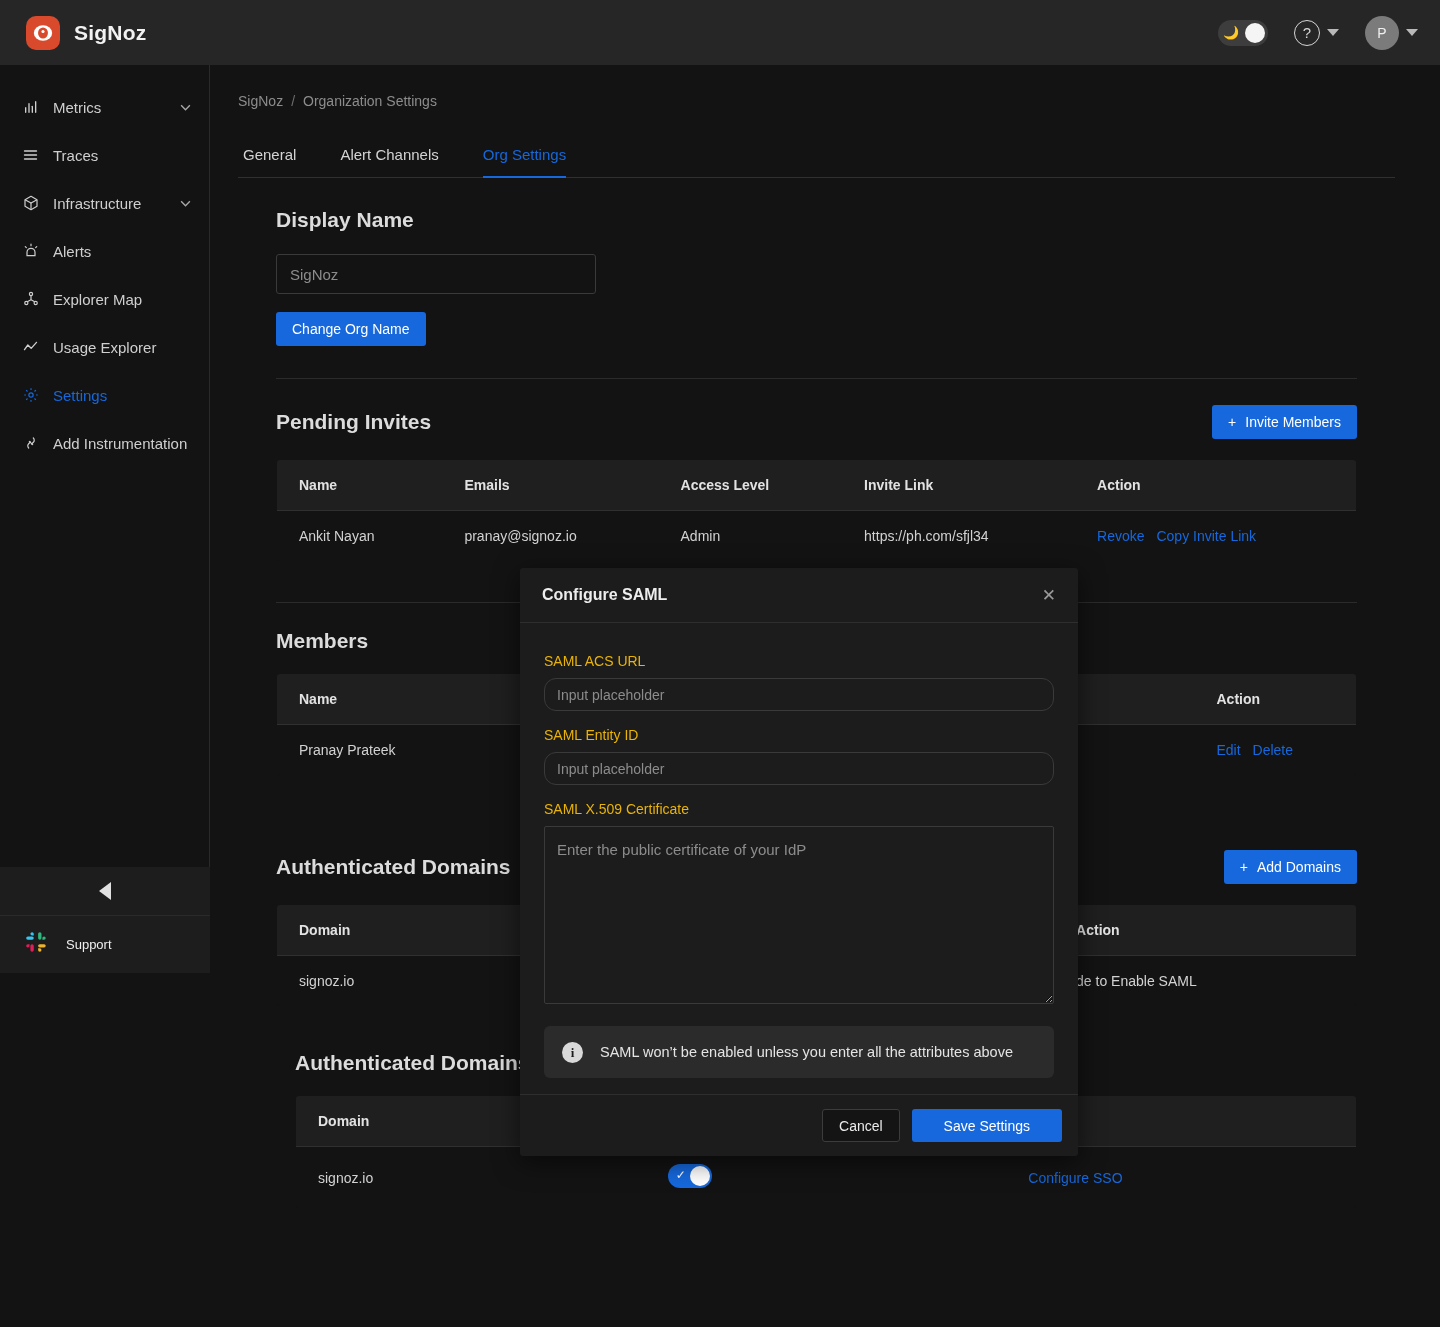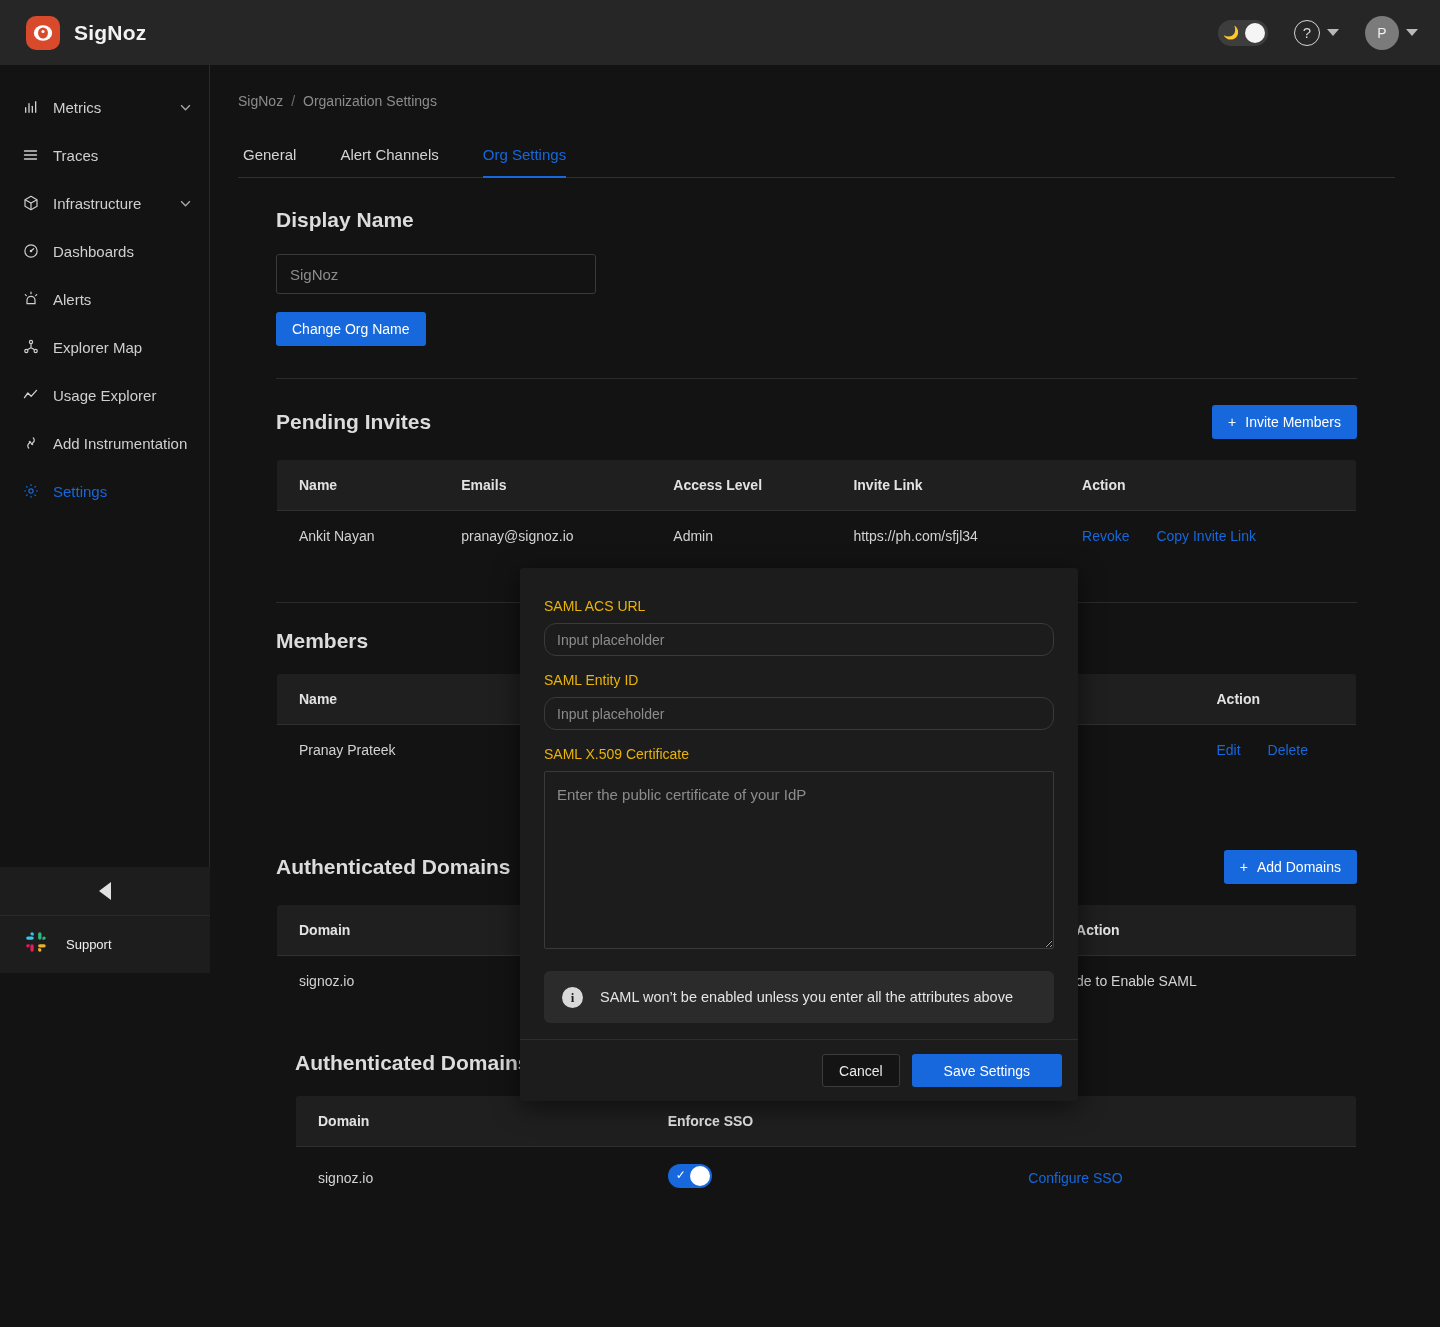--- a/index.html
+++ b/index.html
@@ -138,21 +138,21 @@
   .tbl th {
     background: #1f1f1f; text-align: left; font-size: 14px; font-weight: 700;
     color: #e2e2e2; padding: 17px 22px; border-bottom: 1px solid #303030;
   }
   .tbl td {
     font-size: 14px; color: #d2d2d2; padding: 17px 22px;
     border-bottom: 1px solid #282828; background: #131313;
   }
   .tbl tr:last-child td { border-bottom: none; }
   .link { color: #1668dc; cursor: pointer; }
-  .link + .link { margin-left: 23px; }
+  .link + .link { margin-left: 8px; }
 
   .switch {
     width: 44px; height: 24px; border-radius: 12px; background: #1668dc;
     position: relative; cursor: pointer; display: inline-block;
   }
   .switch .check {
     position: absolute; left: 8px; top: 5px; color: #fff; font-size: 12px; line-height: 1;
   }
   .switch .knob {
     position: absolute; right: 2px; top: 2px; width: 20px; height: 20px;
@@ -279,30 +279,20 @@
               <path d="M3 7 L12 12 L21 7"></path>
               <path d="M12 12 V22"></path>
           </svg>
           </span>
         <span class="nav-label">Infrastructure</span>
         <svg class="chev" viewBox="0 0 12 8" fill="none" stroke="#a8a8a8" stroke-width="1.6">
             <path d="M1 1.5 L6 6.5 L11 1.5"></path>
           </svg>
       </div>
 
-      <div class="nav-item">
-        <span class="nav-icon">
-          <svg width="16" height="16" viewBox="0 0 24 24" fill="none" stroke="#cfcfcf" stroke-width="1.8" stroke-linecap="round">
-            <circle cx="12" cy="12" r="9.2"></circle>
-              <path d="M12 12 L16 8.6"></path>
-              <circle cx="12" cy="12" r="1" fill="#cfcfcf"></circle>
-          </svg>
-          </span>
-        <span class="nav-label">Dashboards</span>
-      </div>
 
       <div class="nav-item">
         <span class="nav-icon">
           <svg width="16" height="16" viewBox="0 0 24 24" fill="none" stroke="#cfcfcf" stroke-width="1.8" stroke-linecap="round">
             <path d="M6 19 h12 v-5 a6 6 0 0 0 -12 0 z"></path>
               <line x1="12" y1="4" x2="12" y2="1.5"></line>
             <line x1="5" y1="7" x2="3.4" y2="5.4"></line>
               <line x1="19" y1="7" x2="20.6" y2="5.4"></line>
           </svg>
           </span>
@@ -323,39 +313,39 @@
 
       <div class="nav-item">
         <span class="nav-icon">
           <svg width="17" height="16" viewBox="0 0 24 24" fill="none" stroke="#cfcfcf" stroke-width="2" stroke-linecap="round" stroke-linejoin="round">
             <path d="M3 16 L8 9 L13 14 L21 5"></path>
           </svg>
           </span>
         <span class="nav-label">Usage Explorer</span>
       </div>
 
+      <div class="nav-item active">
+        <span class="nav-icon">
+          <svg width="16" height="16" viewBox="0 0 24 24" fill="none" stroke="#1668dc" stroke-width="1.8">
+            <circle cx="12" cy="12" r="3.2"></circle>
+            <path d="M12 1.8 v2.6 M12 19.6 v2.6 M4.8 4.8 l1.9 1.9 M17.3 17.3 l1.9 1.9 M1.8 12 h2.6 M19.6 12 h2.6 M4.8 19.2 l1.9-1.9 M17.3 6.7 l1.9-1.9"></path>
+          </svg>
+          </span>
+        <span class="nav-label">Settings</span>
+      </div>
+
       <div class="nav-item">
         <span class="nav-icon">
           <svg width="16" height="16" viewBox="0 0 24 24" fill="none" stroke="#cfcfcf" stroke-width="1.8" stroke-linecap="round">
             <path d="M15.5 4.5 a4.5 4.5 0 0 1 0 6.4 l-2.6 2.6"></path>
             <path d="M8.5 19.5 a4.5 4.5 0 0 1 0-6.4 l2.6-2.6"></path>
             <line x1="9.5" y1="9.5" x2="14.5" y2="14.5"></line>
           </svg>
           </span>
         <span class="nav-label">Add Instrumentation</span>
-      </div>
-
-      <div class="nav-item active">
-        <span class="nav-icon">
-          <svg width="16" height="16" viewBox="0 0 24 24" fill="none" stroke="#1668dc" stroke-width="1.8">
-            <circle cx="12" cy="12" r="3.2"></circle>
-            <path d="M12 1.8 v2.6 M12 19.6 v2.6 M4.8 4.8 l1.9 1.9 M17.3 17.3 l1.9 1.9 M1.8 12 h2.6 M19.6 12 h2.6 M4.8 19.2 l1.9-1.9 M17.3 6.7 l1.9-1.9"></path>
-          </svg>
-          </span>
-        <span class="nav-label">Settings</span>
       </div>
     </div>
 
     <div class="sidebar-bottom">
       <div class="collapse-bar">
         <span class="tri-left"></span>
       </div>
       <div class="support-bar">
         <span>
           <svg width="26" height="26" viewBox="0 0 24 24">
@@ -514,20 +504,24 @@
             </td>
           </tr>
             </tbody>
         </table>
       </div>
 
     </div>
   </div>
 
   <div class="modal">
+    <div class="modal-head">
+      <div class="modal-title">Configure SAML</div>
+      <div class="modal-close">✕</div>
+    </div>
 
     <div class="modal-body">
       <div class="fld-label">SAML ACS URL</div>
       <input class="fld-input" value="" placeholder="Input placeholder" style="">
 
       <div class="fld-label">SAML Entity ID</div>
       <input class="fld-input" value="" placeholder="Input placeholder" style="">
 
       <div class="fld-label">SAML X.509 Certificate</div>
       <textarea class="fld-textarea" placeholder="Enter the public certificate of your IdP" style=""></textarea>

